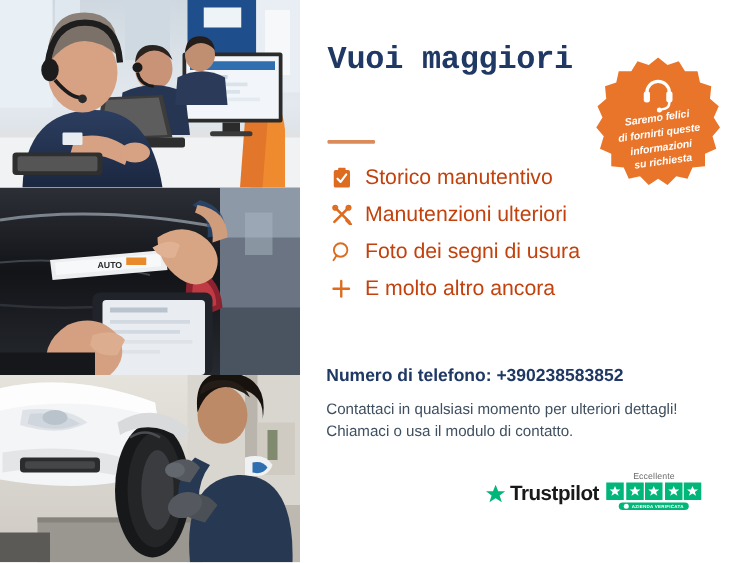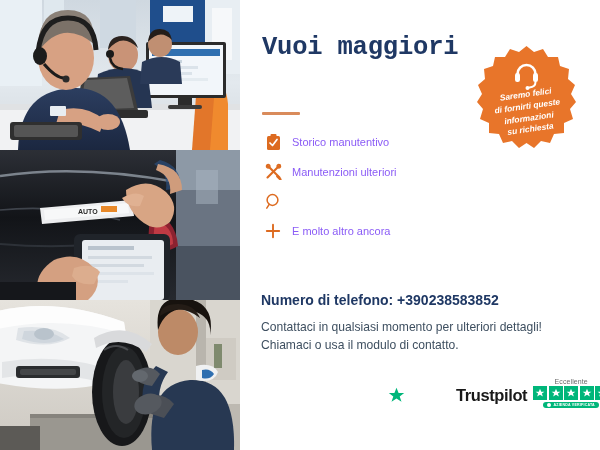--- a/index.html
+++ b/index.html
@@ -123,22 +123,22 @@
     width: 26px;
     min-width: 26px;
     height: 20px;
     display: flex;
     align-items: center;
     justify-content: center;
     color: #dd6b20;
   }
   .feat-icon svg { display: block; }
   .feat-label {
-    font-size: 11px;
-    color: #8b5cf6;
+    font-size: 17px;
+    color: #c2410c;
     margin-left: 6px;
     white-space: nowrap;
   }
 
   
   .phone-line {
     position: absolute;
     left: 21px;
     top: 292px;
     font-size: 14px;
@@ -164,21 +164,20 @@
     top: 371px;
     width: 172px;
     height: 44px;
     display: flex;
     align-items: center;
   }
   .tp-logo {
     display: flex;
     align-items: center;
     margin-top: 4px;
-    gap: 48px;
   }
   .tp-logo-star { display: block; margin-right: 3px; }
   .tp-logo-text {
     font-size: 16.5px;
     font-weight: bold;
     color: #191919;
     letter-spacing: -0.4px;
   }
   .tp-right {
     margin-left: 6px;
@@ -448,20 +447,21 @@
         <span class="feat-label">Manutenzioni ulteriori</span>
       </div>
 
       <div class="feat-row">
         <span class="feat-icon">
           <svg width="16" height="17" viewBox="0 0 16 17" aria-hidden="true">
             <circle cx="7.5" cy="7" r="5.4" fill="none" stroke="#dd6b20" stroke-width="1.5"></circle>
             <line x1="4.2" y1="11.4" x2="1.8" y2="15.2" stroke="#dd6b20" stroke-width="1.5" stroke-linecap="round"></line>
           </svg>
         </span>
+        <span class="feat-label">Foto dei segni di usura</span>
       </div>
 
 
       <div class="feat-row">
         <span class="feat-icon">
           <svg width="16" height="16" viewBox="0 0 16 16" aria-hidden="true">
             <g stroke="#dd6b20" stroke-width="1.9" stroke-linecap="round">
               <line x1="8" y1="1.8" x2="8" y2="14.2"></line>
               <line x1="1.8" y1="8" x2="14.2" y2="8"></line>
             </g>

